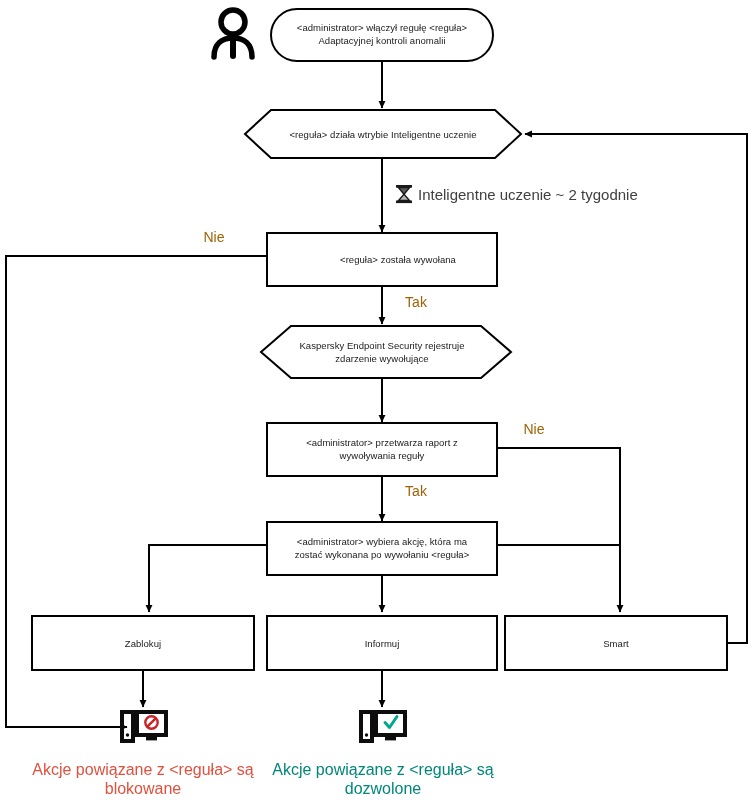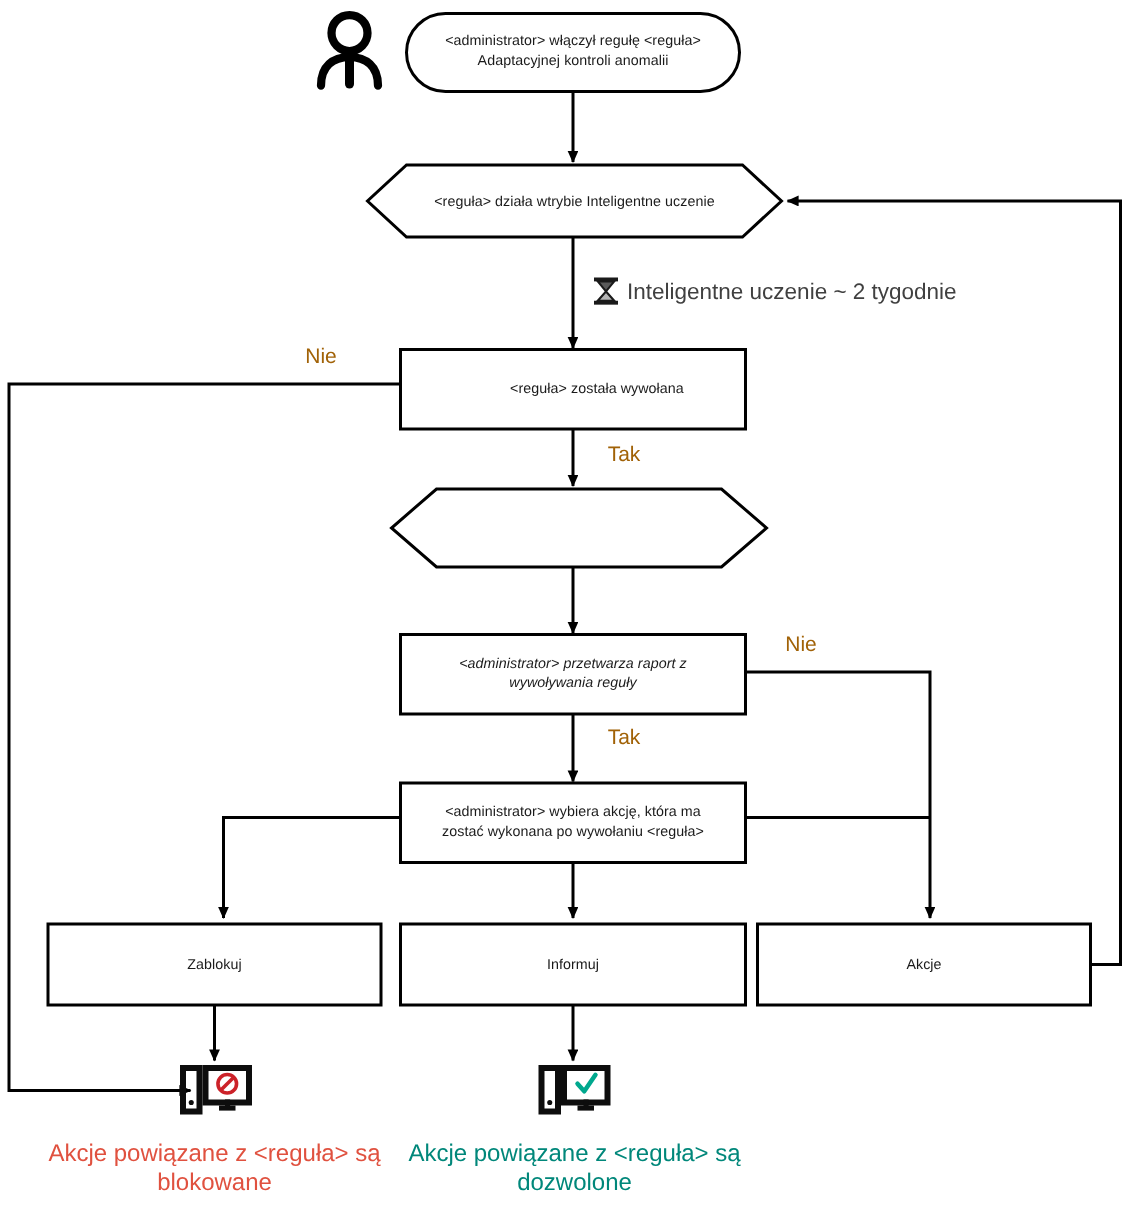--- a/index.html
+++ b/index.html
@@ -150,32 +150,34 @@
     </g>
   </svg>
 
   <div class="node-label" style="left:275px; top:21px; width:214px;">&lt;administrator&gt; włączył regułę &lt;reguła&gt;
 Adaptacyjnej kontroli anomalii</div>
 
   <div class="node-label" style="left:265px; top:128px; width:236px;">&lt;reguła&gt; działa wtrybie Inteligentne uczenie</div>
 
   <div class="node-label" style="left:288px; top:253px; width:220px;">&lt;reguła&gt; została wywołana</div>
 
+  <div class="node-label" style="left:282px; top:339px; width:200px;">Kaspersky Endpoint Security rejestruje
+zdarzenie wywołujące</div>
 
-  <div class="node-label" style="left:272px; top:436px; width:220px;font-style:italic;">&lt;administrator&gt; przetwarza raport z
+  <div class="node-label" style="left:272px; top:436px; width:220px;">&lt;administrator&gt; przetwarza raport z
 wywoływania reguły</div>
 
   <div class="node-label" style="left:270px; top:535px; width:224px;">&lt;administrator&gt; wybiera akcję, która ma
 zostać wykonana po wywołaniu &lt;reguła&gt;</div>
 
   <div class="node-label" style="left:37px; top:637px; width:212px;">Zablokuj</div>
 
   <div class="node-label" style="left:272px; top:637px; width:220px;">Informuj</div>
 
-  <div class="node-label" style="left:510px; top:637px; width:212px;">Akcje</div>
+  <div class="node-label" style="left:510px; top:637px; width:212px;">Smart</div>
 
   <div class="phase-label" style="left:418px; top:186px;">Inteligentne uczenie ~ 2 tygodnie</div>
 
   <div class="edge-label" style="left:188px; top:229px; width:52px;">Nie</div>
 
   <div class="edge-label" style="left:390px; top:294px; width:52px;">Tak</div>
 
   <div class="edge-label" style="left:508px; top:421px; width:52px;">Nie</div>
 
   <div class="edge-label" style="left:390px; top:483px; width:52px;">Tak</div>

